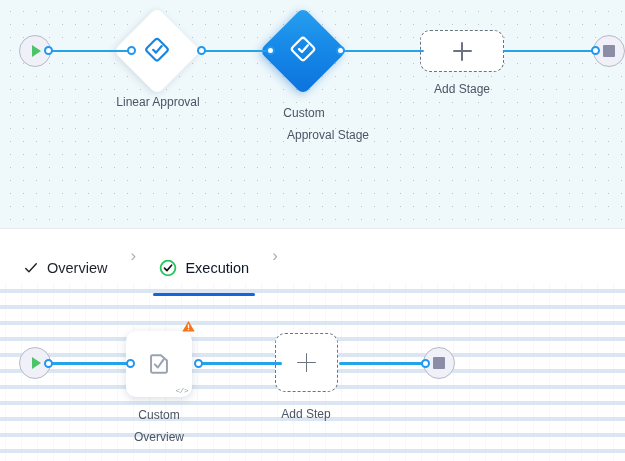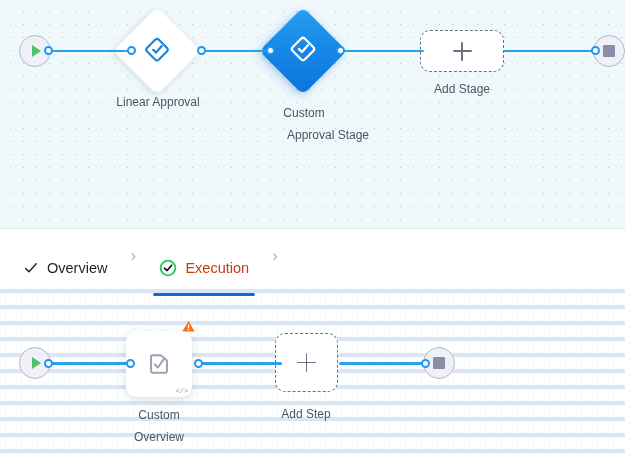--- a/index.html
+++ b/index.html
@@ -115,21 +115,21 @@
     background:#ffffff;box-sizing:border-box;
     display:flex;align-items:center;
     border-top:1px solid #e7e9ee;
     z-index:20;
   }
   .tab{
     position:relative;height:55px;display:flex;align-items:center;gap:8px;
     padding:0 4px;font-size:14.5px;color:#1f2329;cursor:pointer;margin-top:24px;
   }
   .tab .t-label{color:#1f2329;}
-  .tab.active .t-label{color:#c2410c;font-weight:400;}
+  .tab.active .t-label{color:#0f172a;font-weight:400;}
   .tab.active::after{
     content:"";position:absolute;left:-2px;right:-2px;bottom:0;
     height:2.6px;background:#1565d8;border-radius:2px;
   }
   .tab-sep{
     display:flex;align-items:center;justify-content:center;
     color:#a9b1bd;font-size:17px;width:44px;height:55px;user-select:none;
   }
   .tab-ico{display:flex;align-items:center;justify-content:center;line-height:0;}
   #tab-gap-1{width:19px;height:55px;}

